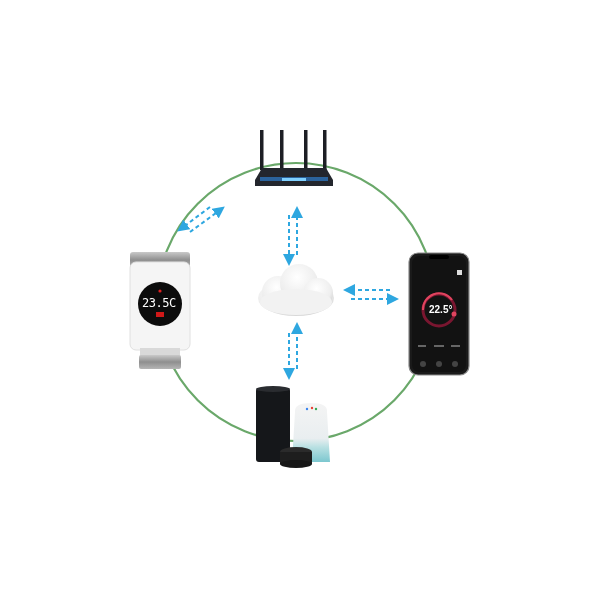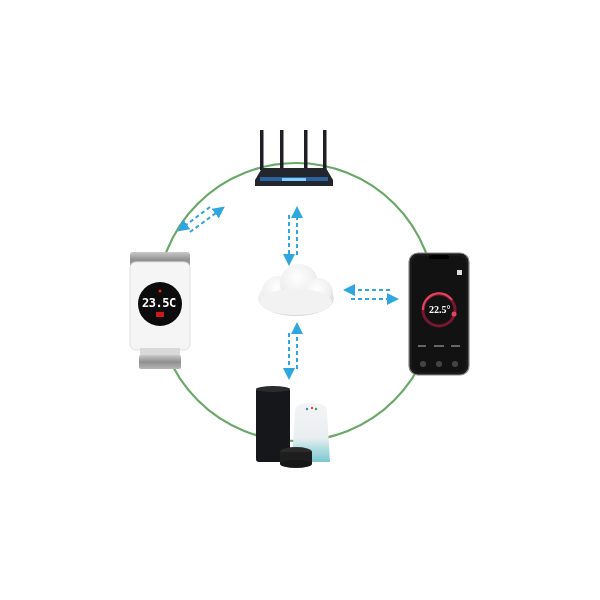--- a/index.html
+++ b/index.html
@@ -1,18 +1,18 @@
 <!DOCTYPE html>
 <html><head>
 <meta charset="utf-8">
 <style>
   html,body{margin:0;padding:0;background:#ffffff;}
   body{width:600px;height:600px;position:relative;overflow:hidden;font-family:"Liberation Sans",sans-serif;}
   svg{position:absolute;left:0;top:0;}
-  .lcd-temp{position:absolute;font-family:"DejaVu Sans Mono",monospace;font-weight:bold;color:#fff;}
+  .lcd-temp{position:absolute;font-family:"DejaVu Sans Mono",monospace;font-weight:normal;color:#fff;}
   .phone-temp{position:absolute;font-family:"Liberation Sans",sans-serif;font-weight:bold;color:#fff;}
 </style>
 </head>
 <body>
 
 <svg width="600" height="600" viewBox="0 0 600 600">
   <defs>
     <radialGradient id="cloudG" cx="45%" cy="35%" r="70%">
       <stop offset="0%" stop-color="#ffffff"></stop>
       <stop offset="70%" stop-color="#eeeeee"></stop>
@@ -107,13 +107,13 @@
     <circle cx="307" cy="409" r="1.2" fill="#3a85f0"></circle>
     <circle cx="312" cy="408" r="1.2" fill="#e94235"></circle>
     <circle cx="316" cy="409" r="1.2" fill="#34a853"></circle>
     <ellipse cx="296" cy="452" rx="16" ry="5" fill="#2b2b2b"></ellipse>
     <rect x="280" y="452" width="32" height="12" fill="#1e1e1e"></rect>
     <ellipse cx="296" cy="464" rx="16" ry="4" fill="#171717"></ellipse>
   </g>
 </svg>
 
 <div class="lcd-temp" style="left:142px;top:296px;font-size:12px;letter-spacing:-0.5px;">23.5C</div>
-<div class="phone-temp" style="left:429px;top:304px;font-size:10px;font-family:Liberation Serif, serif;">22.5°</div>
+<div class="phone-temp" style="left:429px;top:304px;font-size:10px;">22.5°</div>
 
 </body></html>

